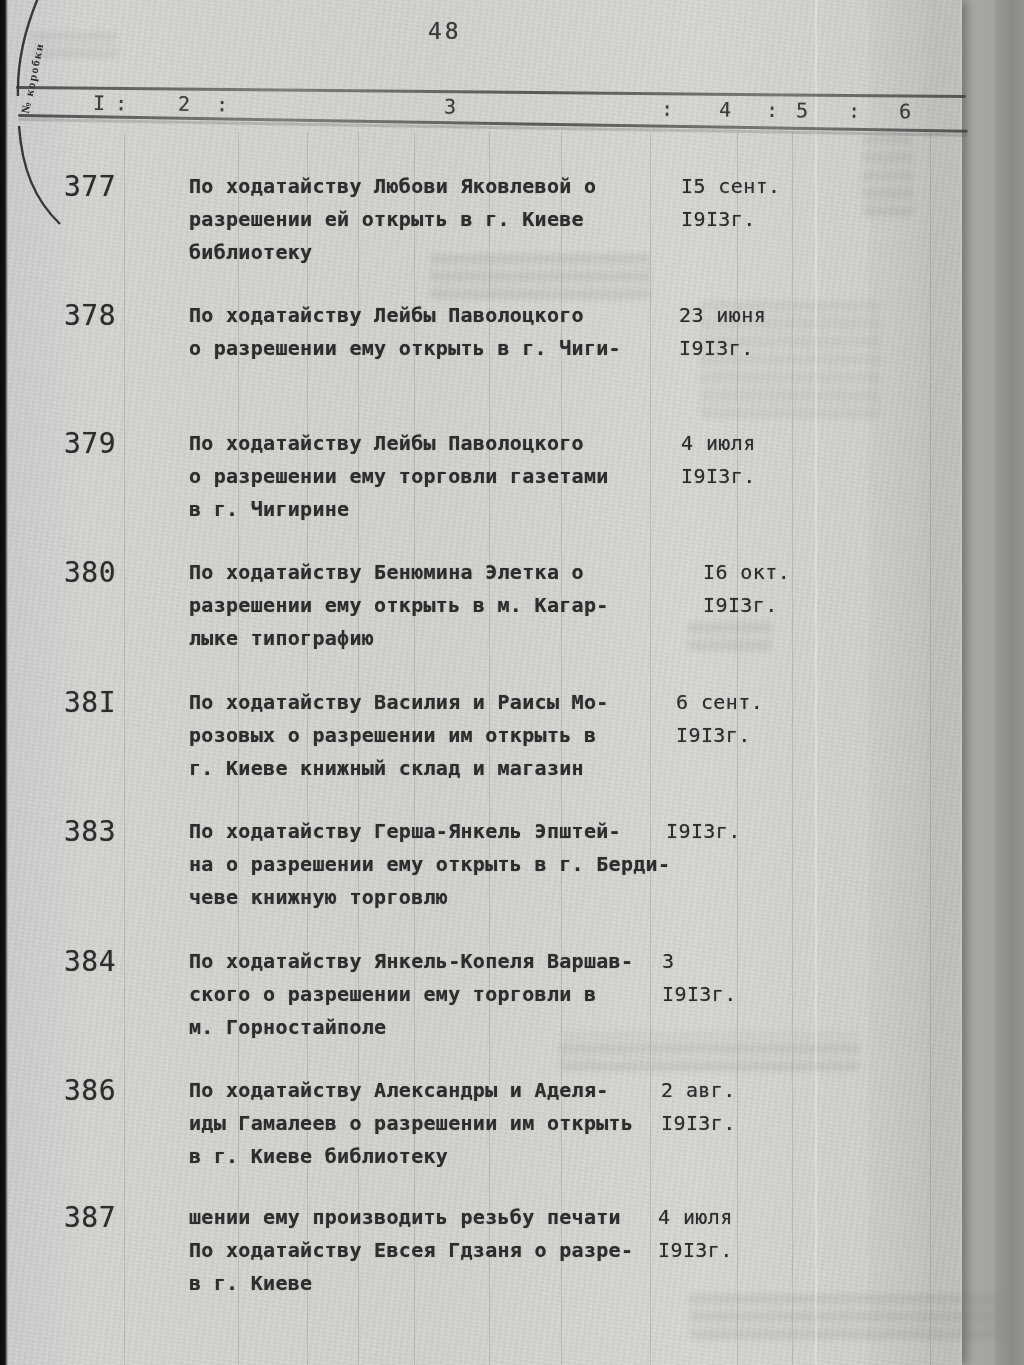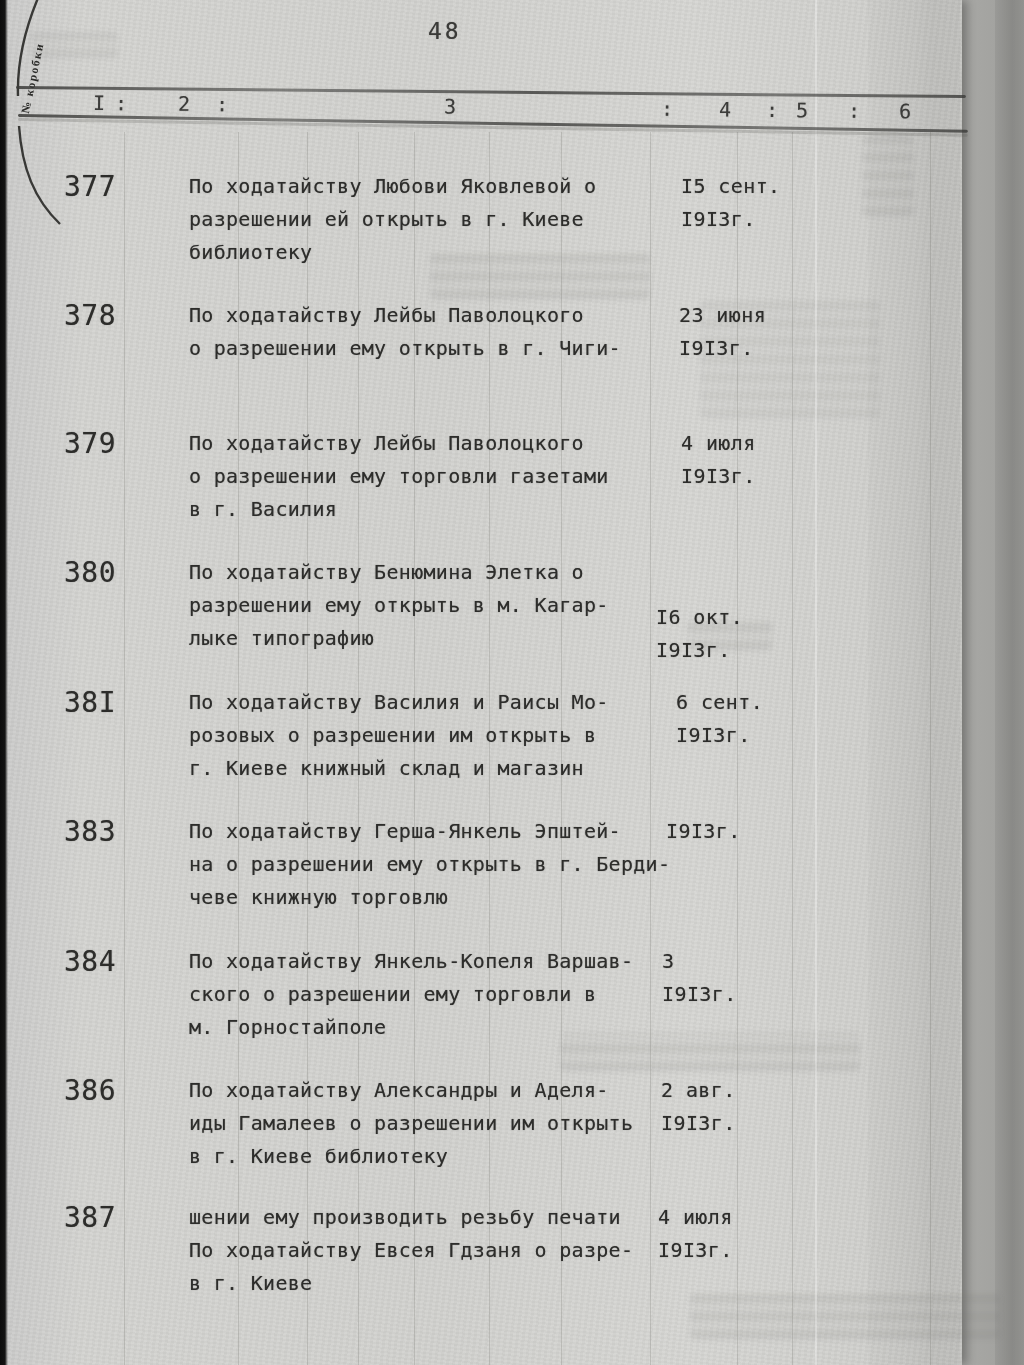--- a/index.html
+++ b/index.html
@@ -88,21 +88,21 @@
     position:absolute;border-radius:5px;filter:blur(2.5px);
     background:repeating-linear-gradient(0deg, rgba(112,112,108,0.13) 0 9px, rgba(112,112,108,0.03) 9px 18px);
   }
   
   .entry{position:absolute;left:0;width:956px;}
   .entry .no{
     position:absolute;left:58px;top:0;
     font-size:28px;line-height:33px;color:#2d2d2b;
     text-shadow:0 0 1px rgba(45,45,43,0.55);letter-spacing:0.5px;
   }
-  .entry .desc{position:absolute;left:183px;top:0;width:505px;}
+  .entry .desc{position:absolute;left:183px;top:0;width:505px;font-weight:bold;}
   .entry .date{position:absolute;top:0;width:130px;}
   .ln{
     font-size:20px;line-height:33px;letter-spacing:0.3px;
     color:#2d2d2b;text-shadow:0 0 1px rgba(45,45,43,0.55);
     white-space:nowrap;
   }
   .date .ln{letter-spacing:0.4px;}
 </style>
 </head>
 <body>
@@ -186,36 +186,36 @@
         <div class="ln">23 июня</div>
         <div class="ln">I9I3г.</div>
       </div>
     </div>
 
     <div class="entry" style="top:427px;">
       <div class="no">379</div>
       <div class="desc">
         <div class="ln">По ходатайству Лейбы Паволоцкого</div>
         <div class="ln">о разрешении ему торговли газетами</div>
-        <div class="ln">в г. Василия</div>
+        <div class="ln">в г. Чигирине</div>
       </div>
       <div class="date" style="left:675px;">
         <div class="ln">4 июля</div>
         <div class="ln">I9I3г.</div>
       </div>
     </div>
 
     <div class="entry" style="top:556px;">
       <div class="no">380</div>
       <div class="desc">
         <div class="ln">По ходатайству Бенюмина Элетка о</div>
         <div class="ln">разрешении ему открыть в м. Кагар-</div>
         <div class="ln">лыке типографию</div>
       </div>
-      <div class="date" style="left:650px;margin-top:45px;">
+      <div class="date" style="left:697px;">
         <div class="ln">I6 окт.</div>
         <div class="ln">I9I3г.</div>
       </div>
     </div>
 
     <div class="entry" style="top:686px;">
       <div class="no">38I</div>
       <div class="desc">
         <div class="ln">По ходатайству Василия и Раисы Мо-</div>
         <div class="ln">розовых о разрешении им открыть в</div>

